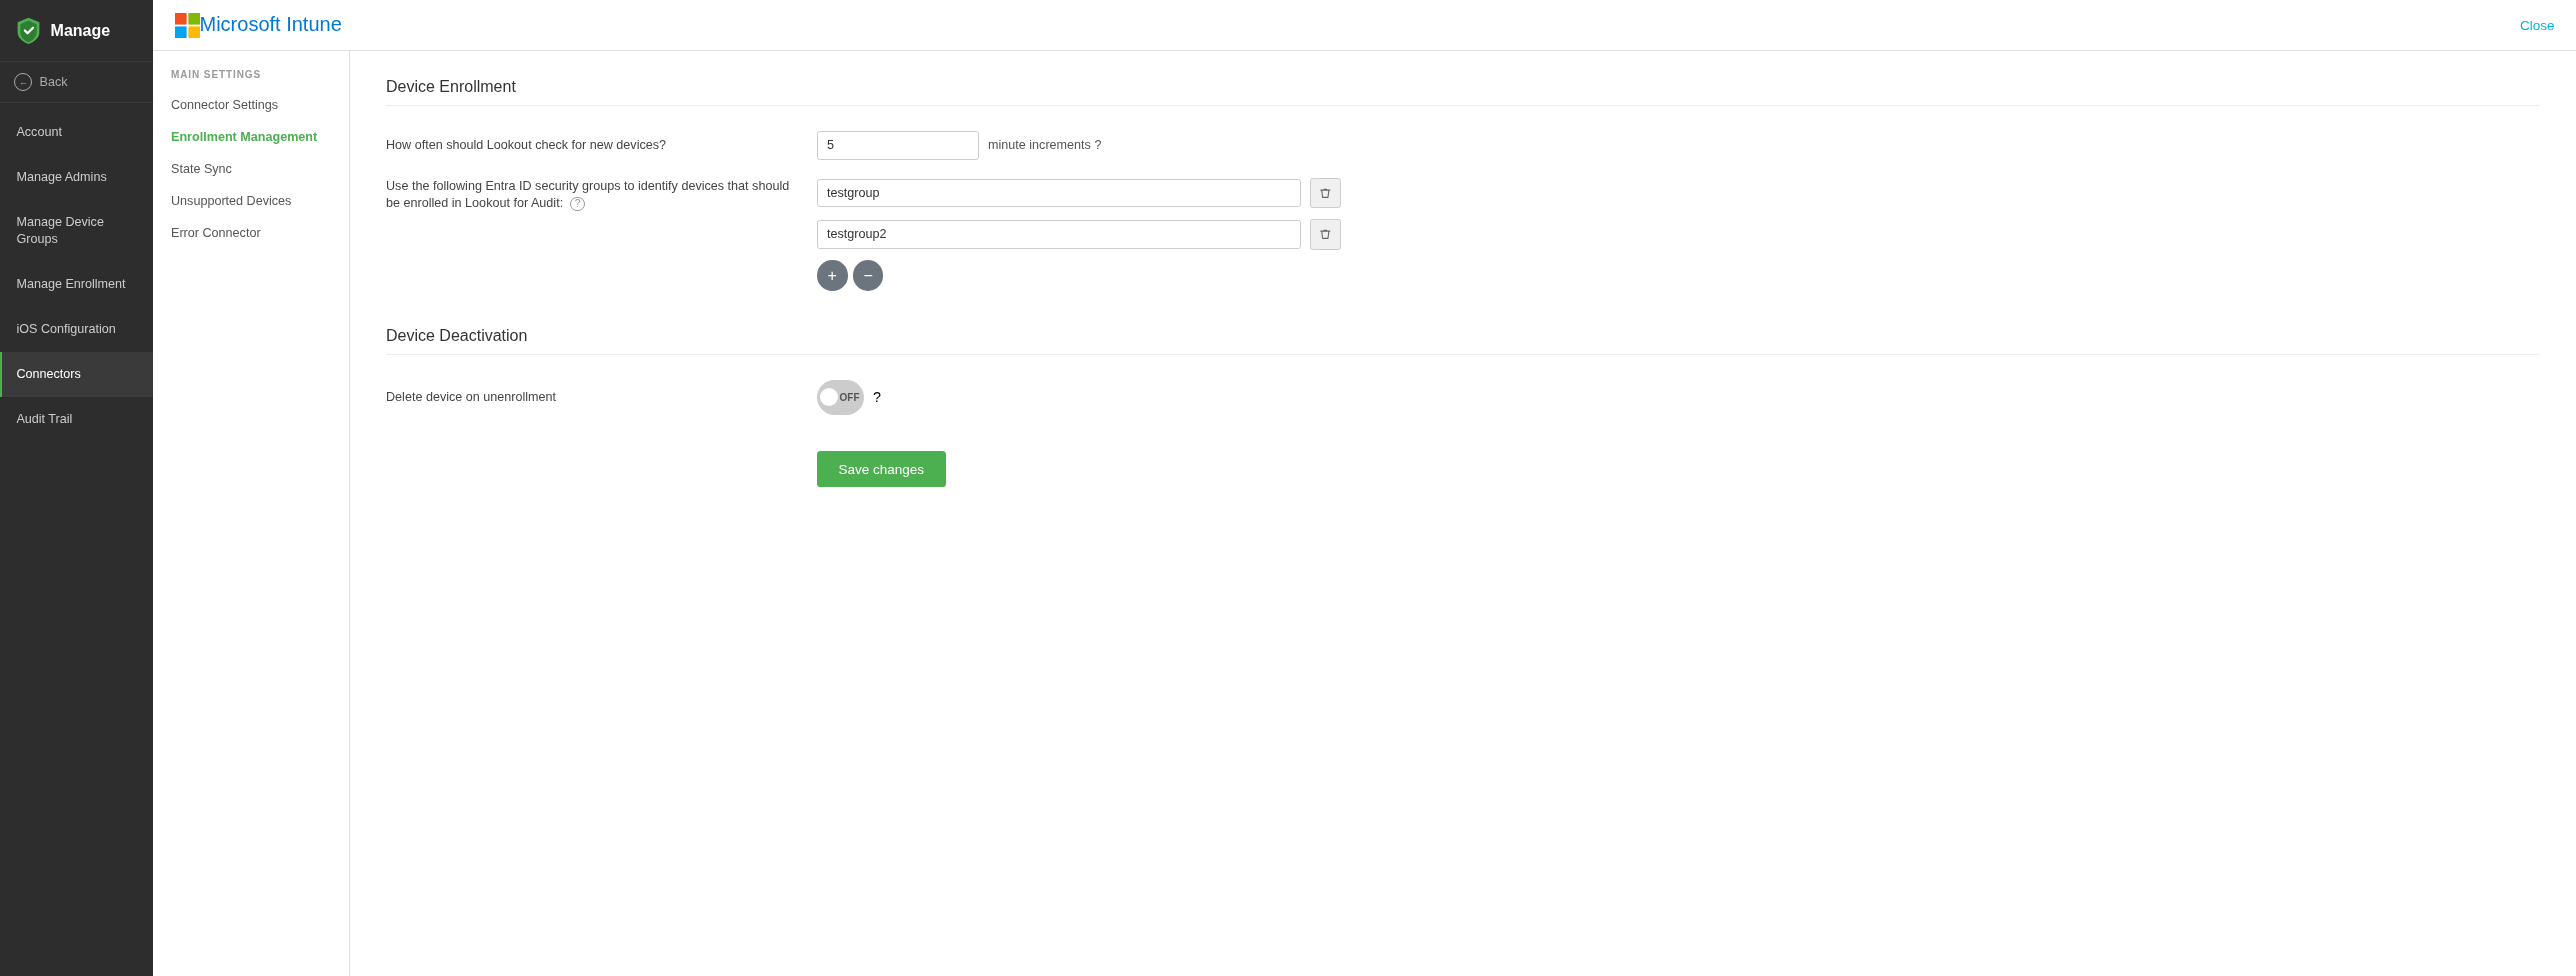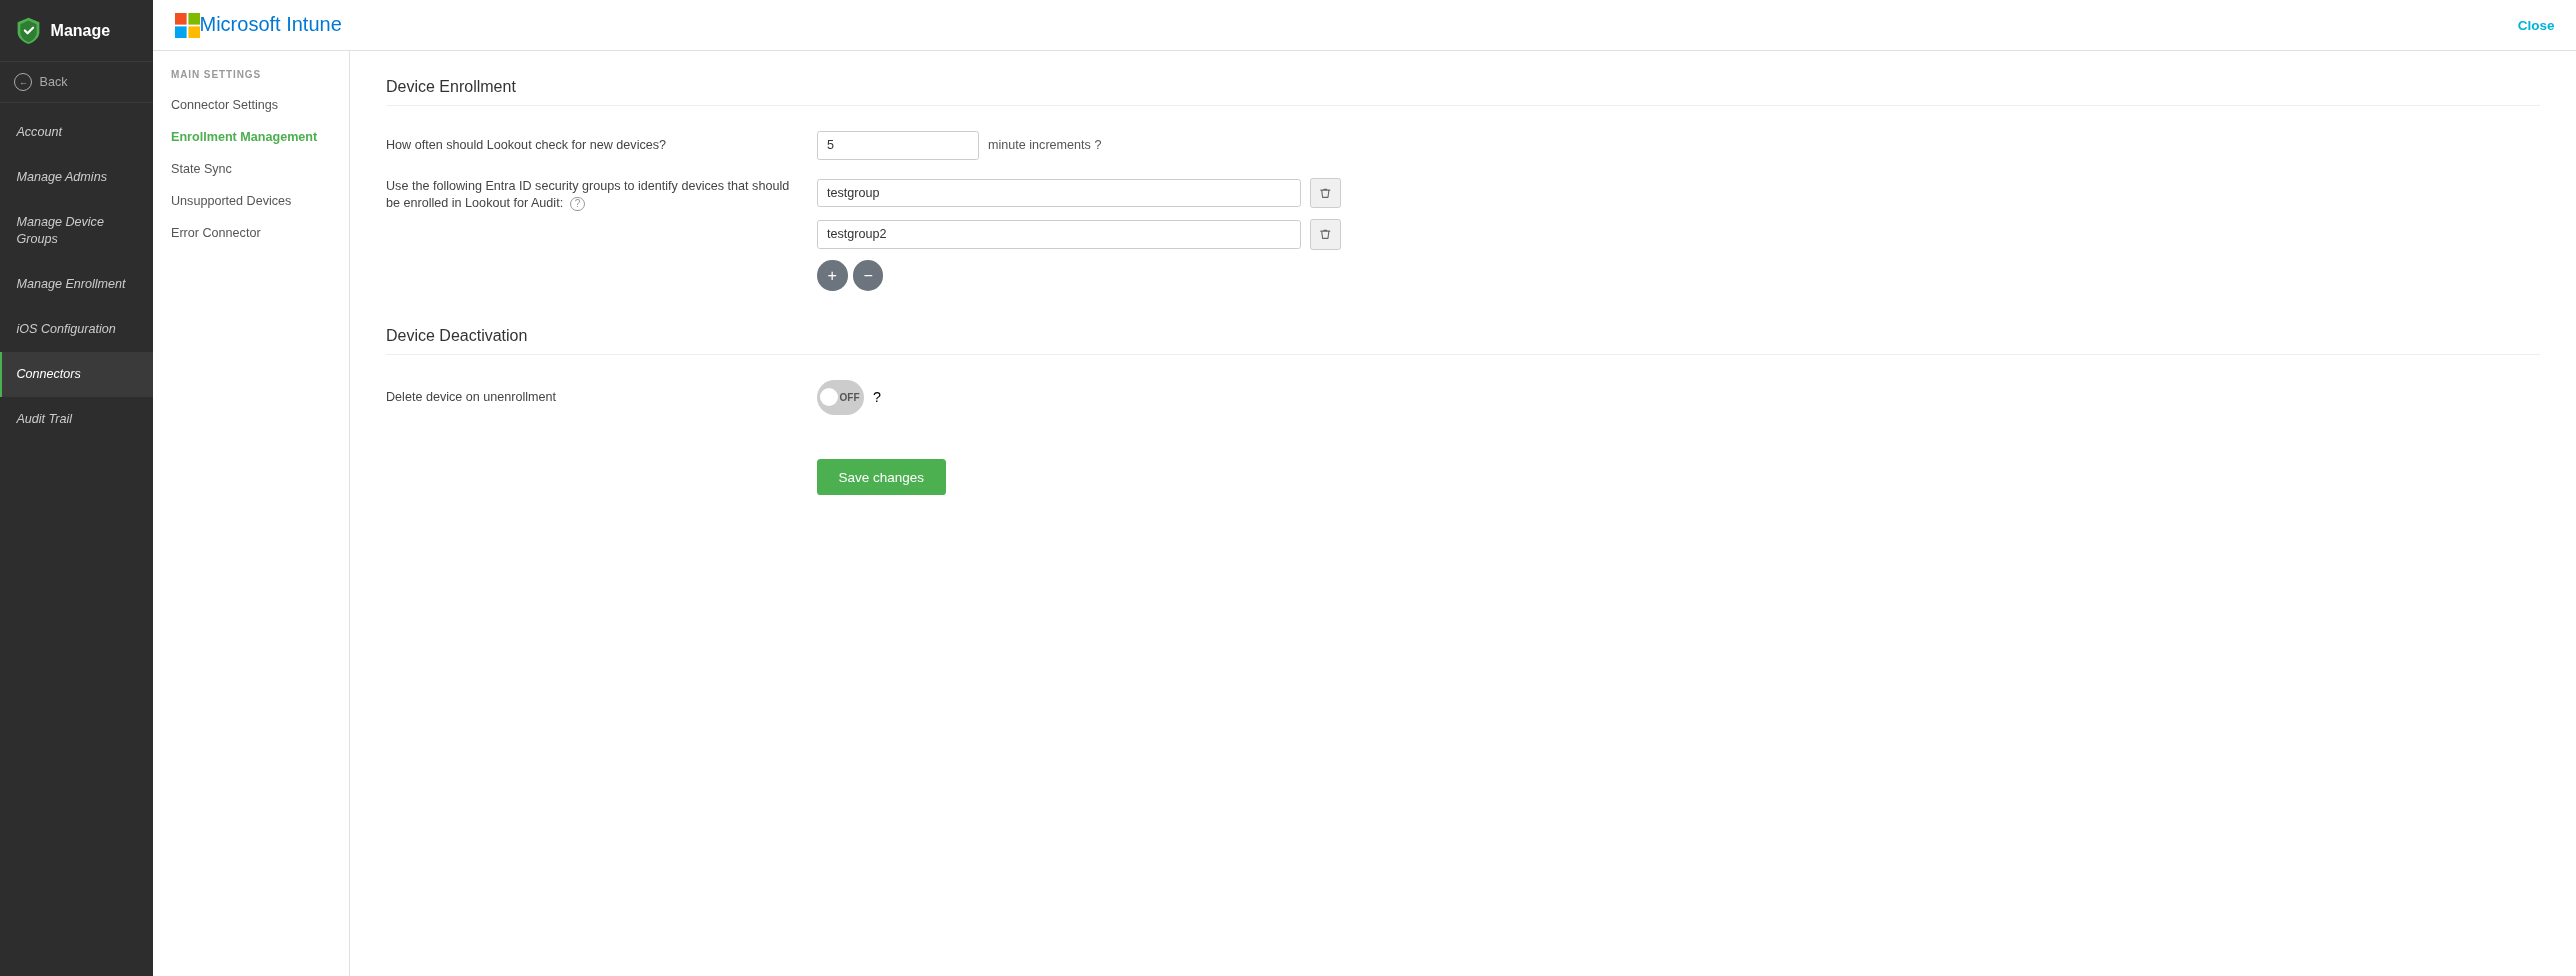--- a/index.html
+++ b/index.html
@@ -57,21 +57,20 @@
       flex: 1;
       padding-top: 7.2px;
     }
     .sidebar-item {
       padding: 14.4px 14.4px;
       color: #cccccc;
       font-size: 12.6px;
       cursor: pointer;
       border-left: 2.7px solid transparent;
       line-height: 1.3;
-      font-style: italic;
     }
     .sidebar-item.active {
       color: #ffffff;
       border-left: 2.7px solid #4caf50;
       background: #3a3a3a;
     }
 
     
     .main-content {
       flex: 1;
@@ -100,21 +99,20 @@
     .header-title {
       font-size: 20px;
       color: #0078d4;
       font-weight: 400;
     }
     .header-close {
       color: #00b4d8;
       font-size: 13.5px;
       cursor: pointer;
       text-decoration: none;
-      font-weight: bold;
     }
 
     
     .content-area {
       display: flex;
       flex: 1;
       overflow: hidden;
     }
 
     
@@ -305,21 +303,21 @@
 
     
     .save-btn {
       background: #4caf50;
       color: #ffffff;
       border: none;
       padding: 10.8px 21.5px;
       font-size: 13.5px;
       border-radius: 3.6px;
       cursor: pointer;
-      margin-top: 26px;
+      margin-top: 18px;
       font-weight: 500;
     }
   </style>
 </head>
 <body>
 
 <div class="sidebar">
   <div class="sidebar-logo">
 
     <svg class="lookout-icon" viewBox="0 0 32 32" xmlns="http://www.w3.org/2000/svg">

